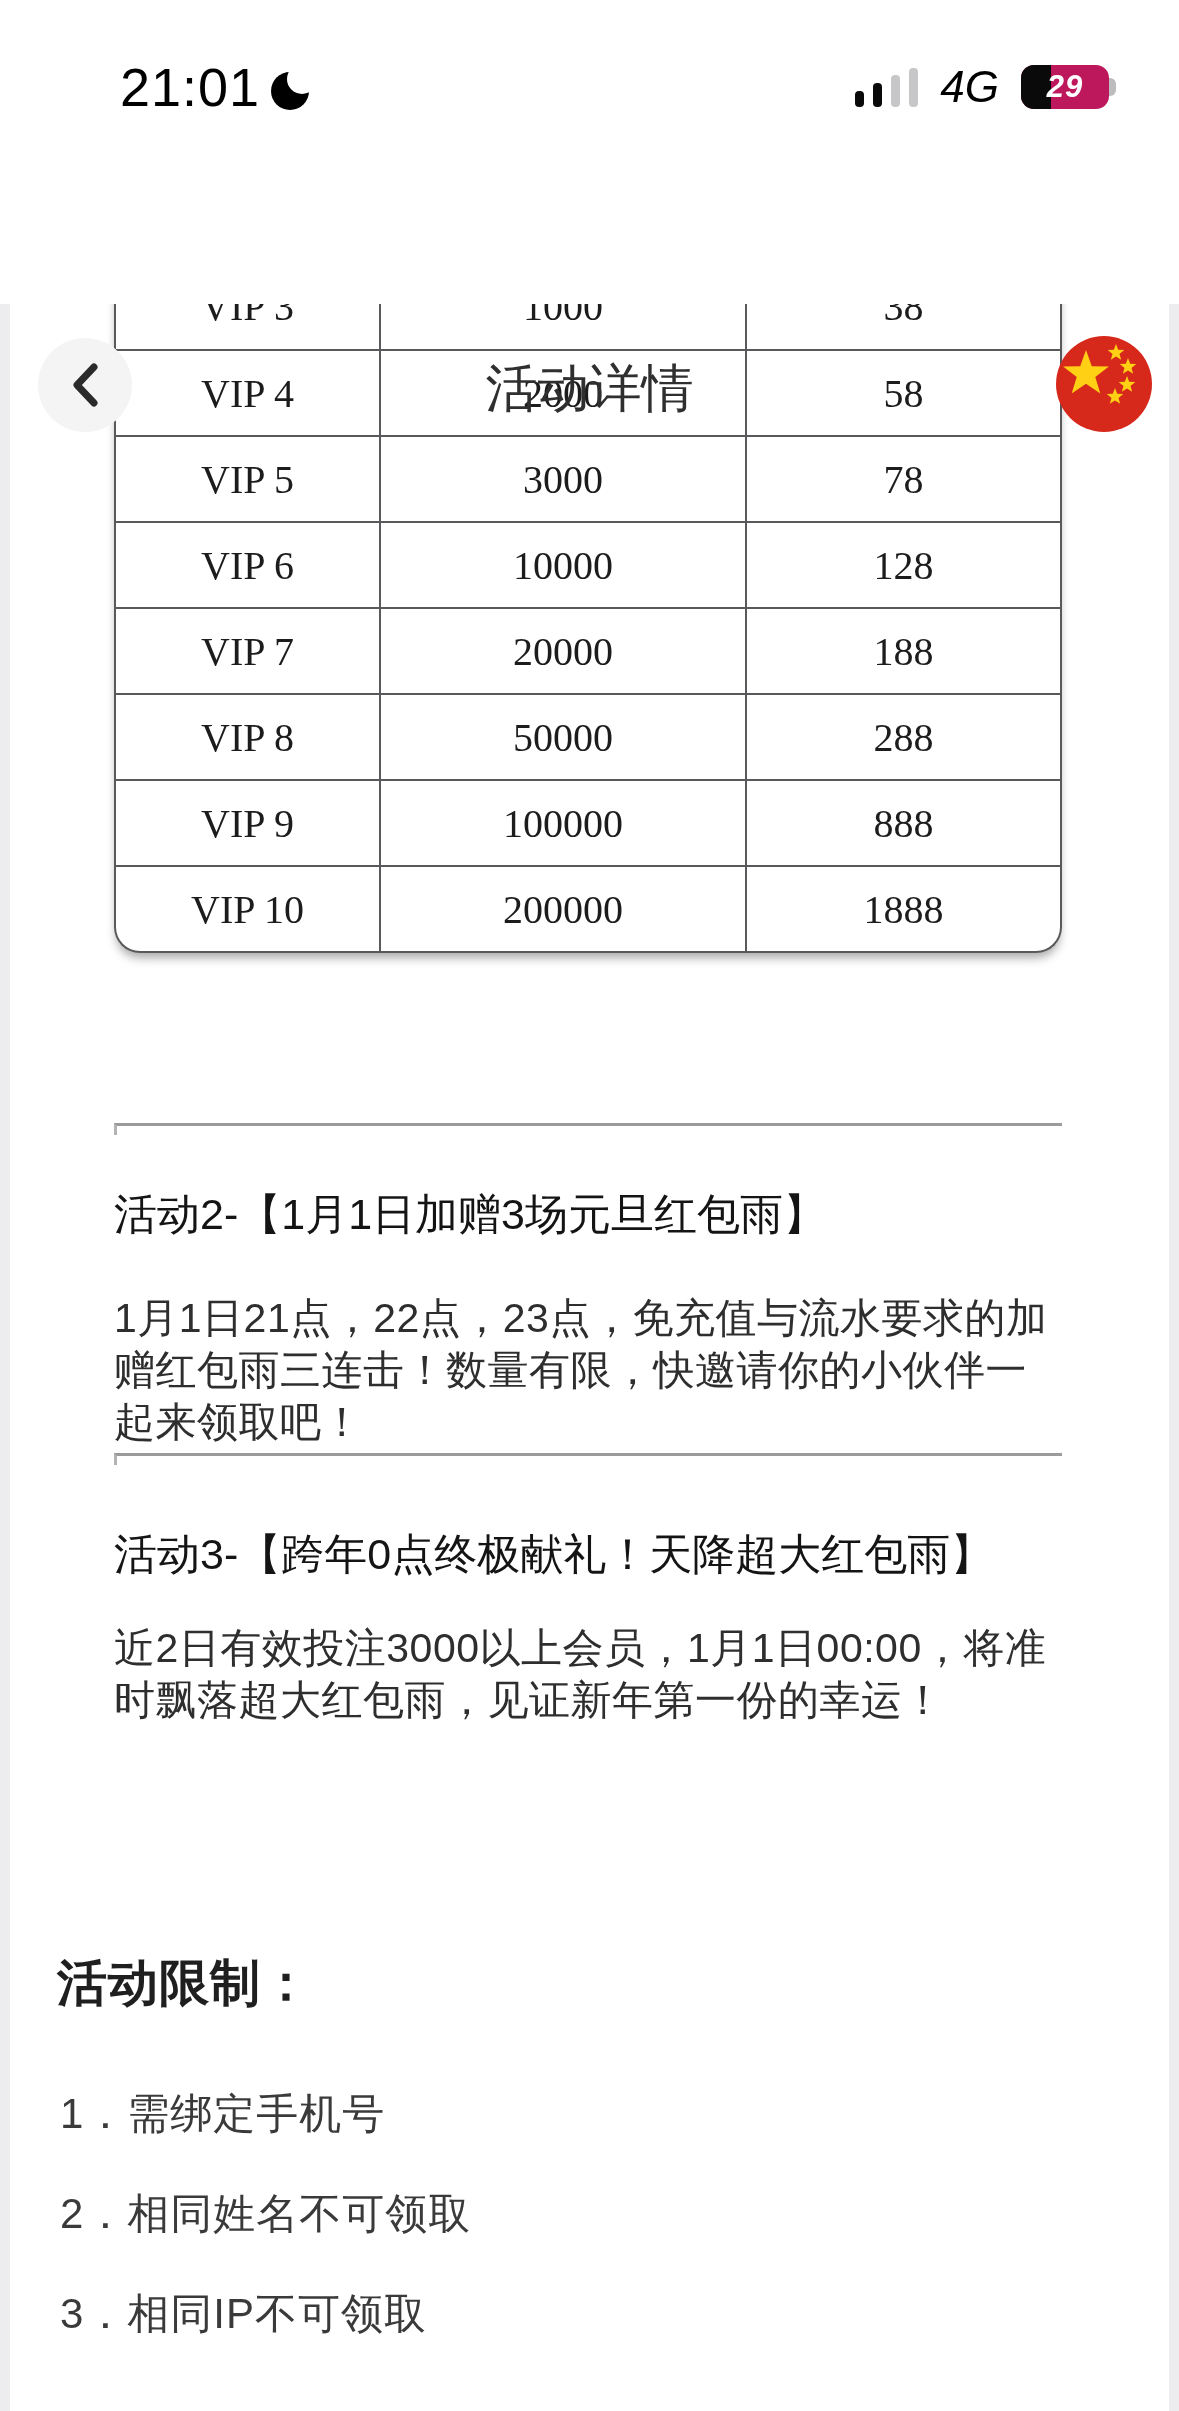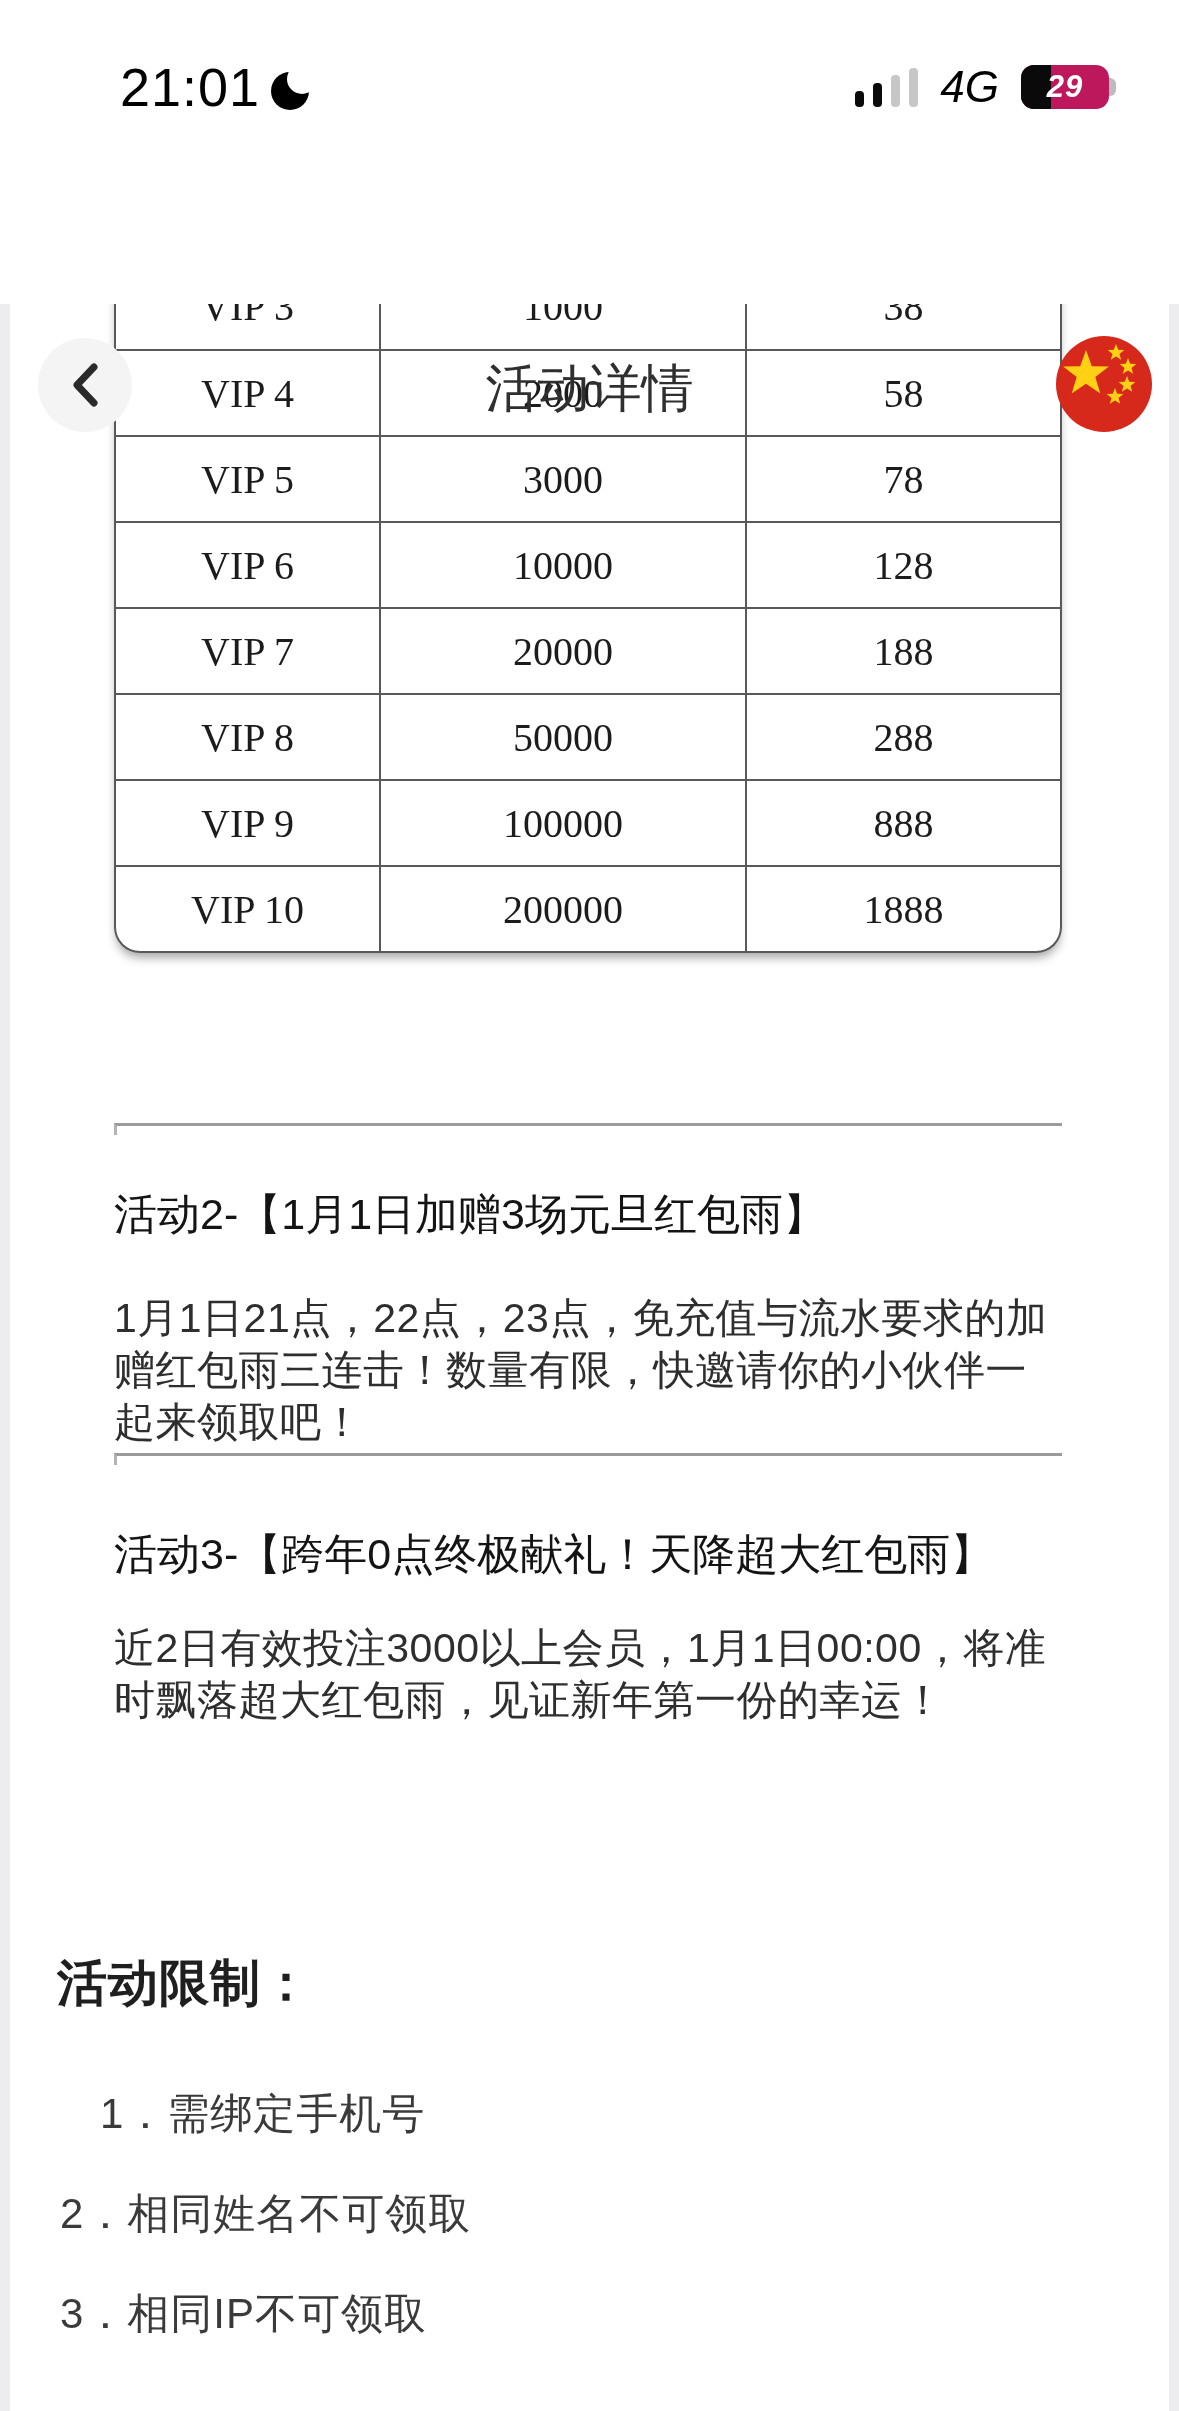--- a/index.html
+++ b/index.html
@@ -106,21 +106,21 @@
   .body-3 { top:1622px; }
 
   .restrict-heading {
     position:absolute; left:57px; top:1950px;
     font-size:50px; font-weight:700; color:#1f1f1f; letter-spacing:1px;
   }
   .restrict-item {
     position:absolute; left:60px; width:1000px;
     font-size:42px; color:#3a3a3a; letter-spacing:1px;
   }
-  .r-item-0 { top:2086px;margin-left:40px; }
+  .r-item-0 { top:2086px; }
   .r-item-1 { top:2186px; }
   .r-item-2 { top:2286px; }
 </style>
 </head>
 <body>
 
 <div class="app-header">
   <div class="status-bar">
     <div class="time-group">
       <span class="time">21:01</span>

